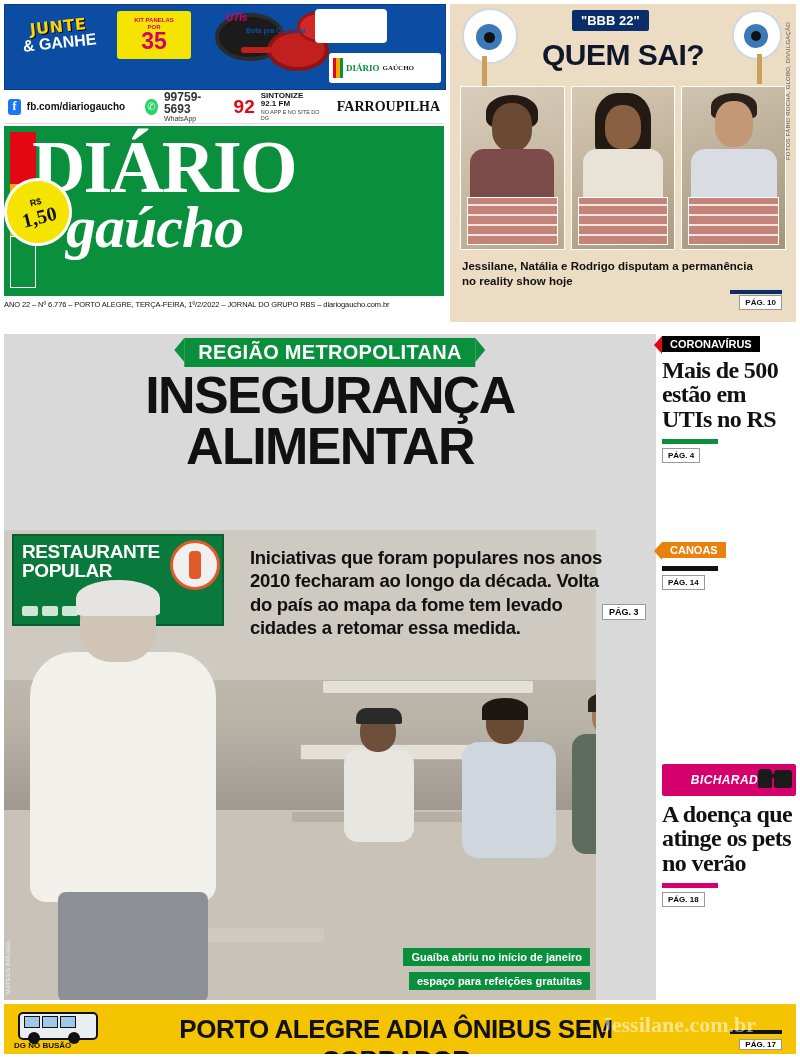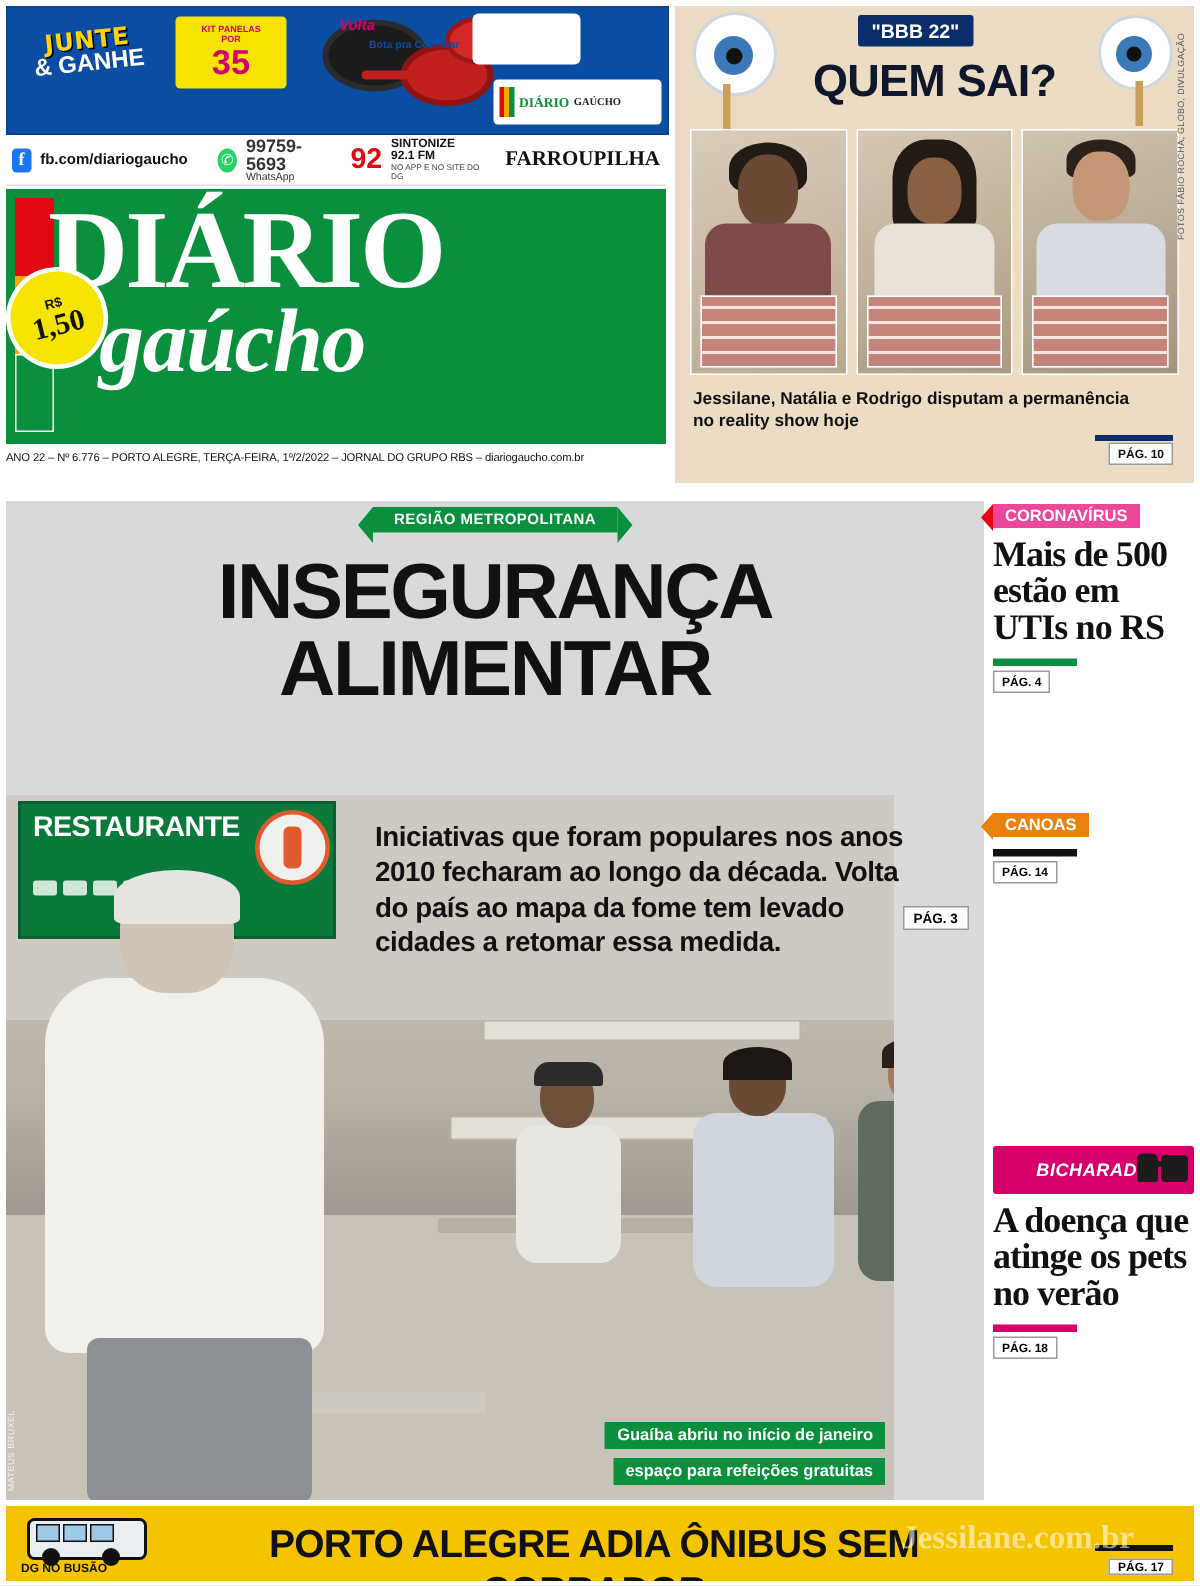--- a/index.html
+++ b/index.html
@@ -156,21 +156,21 @@
     position:absolute;right:1px;top:6px;width:10px;height:150px;font-size:6px;color:#555;
     writing-mode:vertical-rl;transform:rotate(180deg);letter-spacing:.2px;
   }
 
   
   .main{
     position:absolute;left:4px;top:334px;width:652px;height:666px;background:#d9d9d9;overflow:hidden;
   }
   .region-tag{
     position:absolute;left:50%;transform:translateX(-50%);top:4px;background:#0a8f3c;color:#fff;
-    font-size:10px;font-weight:bold;padding:3px 14px;letter-spacing:.3px;
+    font-size:20px;font-weight:bold;padding:3px 14px;letter-spacing:.3px;
   }
   .region-tag:before{content:"";position:absolute;left:-10px;top:0;border-top:12px solid transparent;
     border-bottom:12px solid transparent;border-right:10px solid #0a8f3c;}
   .region-tag:after{content:"";position:absolute;right:-10px;top:0;border-top:12px solid transparent;
     border-bottom:12px solid transparent;border-left:10px solid #0a8f3c;}
   .headline{
     position:absolute;left:10px;top:36px;width:632px;text-align:center;color:#111;
     font-family:"Liberation Sans",sans-serif;font-weight:bold;font-size:52px;line-height:.98;letter-spacing:-1.6px;
   }
   .photo{
@@ -236,21 +236,21 @@
     transform:rotate(180deg);letter-spacing:.3px;
   }
 
   
   .rail{position:absolute;left:662px;top:334px;width:134px;height:666px;}
   .rail-tag{
     display:inline-block;color:#fff;font-size:11px;font-weight:bold;padding:2px 8px;position:relative;
   }
   .rail-tag:before{content:"";position:absolute;left:-8px;top:0;border-top:9px solid transparent;
     border-bottom:9px solid transparent;border-right:8px solid currentColor;}
-  .tag-red{background:#ec4899;}
+  .tag-red{background:#000000;}
   .tag-red:before{border-right-color:#e30613;}
   .tag-orange{background:#e8820c;}
   .tag-orange:before{border-right-color:#e8820c;}
   .rail-head{
     font-family:"Liberation Serif",serif;font-weight:bold;font-size:24px;line-height:1.02;color:#111;
     letter-spacing:-.6px;margin-top:6px;
   }
   .rule{height:5px;background:#0a8f3c;width:56px;margin-top:8px;}
   .rule.pink{background:#d6006d;}
   .rail-pag{
@@ -309,21 +309,21 @@
       <div class="sm">KIT PANELAS</div>
       <div class="sm">POR</div>
       <div class="big">35</div>
     </div>
     <div class="pans">
       <div class="pan pan1"></div>
       <div class="pan pan2"></div>
       <div class="pan pan3"></div>
     </div>
     <div class="trio">
-      <div class="t1">Volta</div>
+      <div class="t1">UTIs</div>
       <div class="t2">Bota pra Cozinhar</div>
     </div>
     <div class="dg-mini">
       <div class="bars"></div>
       <div class="txt">DIÁRIO</div>
       <div class="txt" style="font-size:7px;color:#222;">GAÚCHO</div>
     </div>
   </div>
 
   <div class="socialbar">
@@ -409,20 +409,21 @@
   <div class="main">
     <div class="region-tag">REGIÃO METROPOLITANA</div>
     <div class="headline">
       <div>INSEGURANÇA ALIMENTAR</div>
     </div>
 
     <div class="photo">
       <div class="wall"></div>
       <div class="banner">
         <div class="b1">RESTAURANTE</div>
+        <div class="b2">POPULAR</div>
         <div class="dots">
             <i></i>
             <i></i>
             <i></i>
             <i></i>
           </div>
       </div>
       <div class="logo-round"></div>
       <div class="floor"></div>
       <div class="tbl t2"></div>

